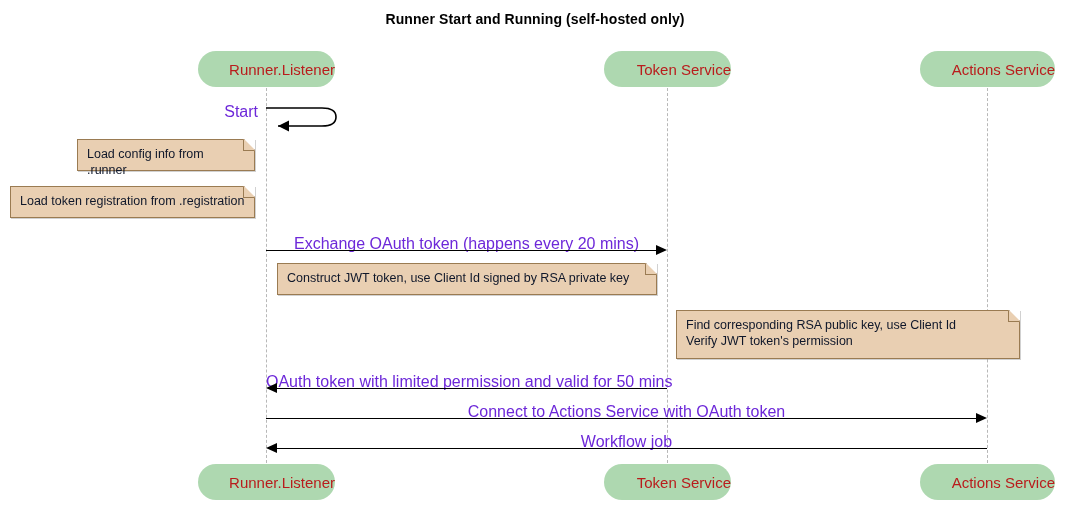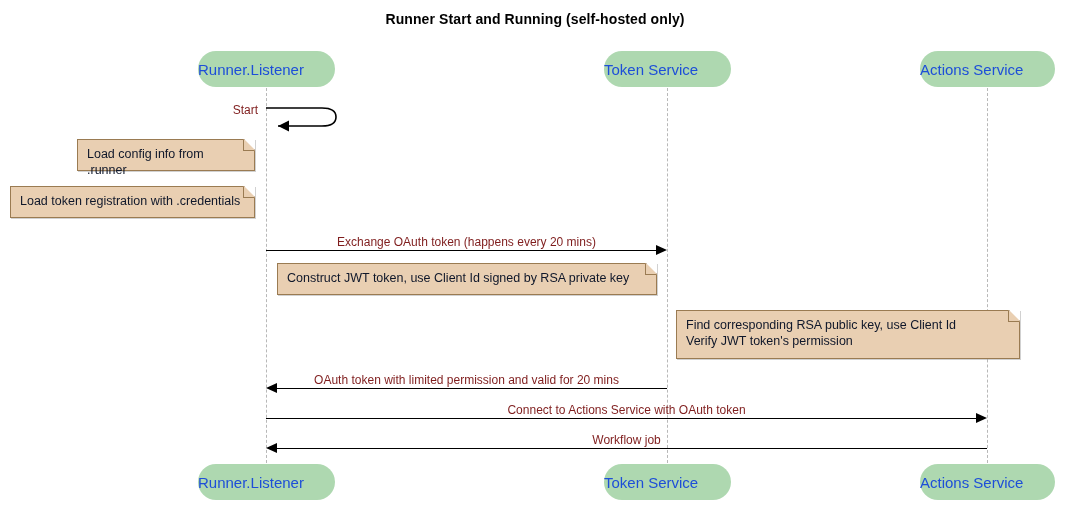--- a/index.html
+++ b/index.html
@@ -34,25 +34,25 @@
     border-left: 1px dashed #b8b8b8;
     top: 88px;
     height: 375px;
   }
   
   .participant {
     position: absolute;
     height: 36px;
     border-radius: 18px;
     background: #aed8b0;
-    color: #1d4ed8;
+    color: #b91c1c;
     font-size: 15px;
     display: flex;
     align-items: center;
-    justify-content: flex-start;
+    justify-content: flex-end;
     white-space: nowrap;
   }
   
   .note {
     position: absolute;
     background: #e9cfb2;
     border: 1px solid #9a7b52;
     color: #0f172a;
     font-size: 12.5px;
     line-height: 16px;
@@ -99,22 +99,22 @@
     border-bottom: 5.5px solid transparent;
     border-left: 11px solid #000000;
   }
   .arrow-left {
     border-top: 5.5px solid transparent;
     border-bottom: 5.5px solid transparent;
     border-right: 11px solid #000000;
   }
   .msglabel {
     position: absolute;
-    font-size: 12px;
-    color: #7f1d1d;
+    font-size: 16px;
+    color: #6d28d9;
     white-space: nowrap;
     text-align: center;
   }
   .selfloop {
     position: absolute;
   }
 </style>
 </head>
 <body>
 
@@ -146,21 +146,21 @@
 
   <div class="note" style="left:77px; top:139px; width:178px; height:32px;">
     <div class="dogear-fold"></div>
     <div class="dogear"></div>
     <div class="note-text">Load config info from .runner</div>
   </div>
 
   <div class="note" style="left:10px; top:186px; width:245px; height:32px;">
     <div class="dogear-fold"></div>
     <div class="dogear"></div>
-    <div class="note-text">Load token registration with .credentials</div>
+    <div class="note-text">Load token registration from .registration</div>
   </div>
 
   <div class="note" style="left:277px; top:263px; width:380px; height:32px;">
     <div class="dogear-fold"></div>
     <div class="dogear"></div>
     <div class="note-text">Construct JWT token, use Client Id signed by RSA private key</div>
   </div>
 
   <div class="note" style="left:676px; top:310px; width:344px; height:49px;">
     <div class="dogear-fold"></div>
@@ -168,21 +168,21 @@
     <div class="note-text">
       <div>Find corresponding RSA public key, use Client Id</div>
       <div>Verify JWT token's permission</div>
     </div>
   </div>
 
   <div class="msglabel" style="left:266px; top:235px; width:401px;">Exchange OAuth token (happens every 20 mins)</div>
   <div class="msgline" style="left:266px; top:250px; width:390px;"></div>
   <div class="arrowhead arrow-right" style="left:656px; top:244.5px;"></div>
 
-  <div class="msglabel" style="left:266px; top:373px; width:401px;">OAuth token with limited permission and valid for 20 mins</div>
+  <div class="msglabel" style="left:266px; top:373px; width:401px;">OAuth token with limited permission and valid for 50 mins</div>
   <div class="msgline" style="left:277px; top:388px; width:390px;"></div>
   <div class="arrowhead arrow-left" style="left:266px; top:382.5px;"></div>
 
   <div class="msglabel" style="left:266px; top:403px; width:721px;">Connect to Actions Service with OAuth token</div>
   <div class="msgline" style="left:266px; top:418px; width:710px;"></div>
   <div class="arrowhead arrow-right" style="left:976px; top:412.5px;"></div>
 
   <div class="msglabel" style="left:266px; top:433px; width:721px;">Workflow job</div>
   <div class="msgline" style="left:277px; top:448px; width:710px;"></div>
   <div class="arrowhead arrow-left" style="left:266px; top:442.5px;"></div>

